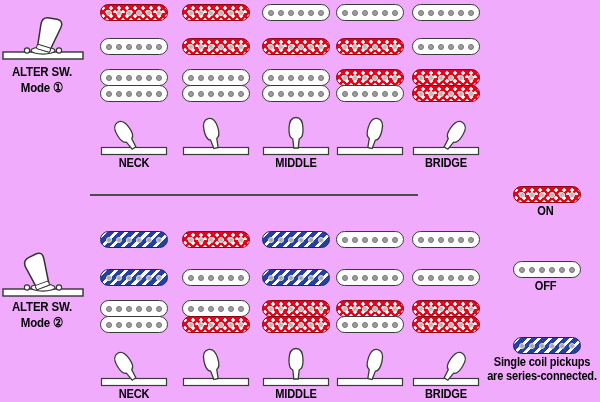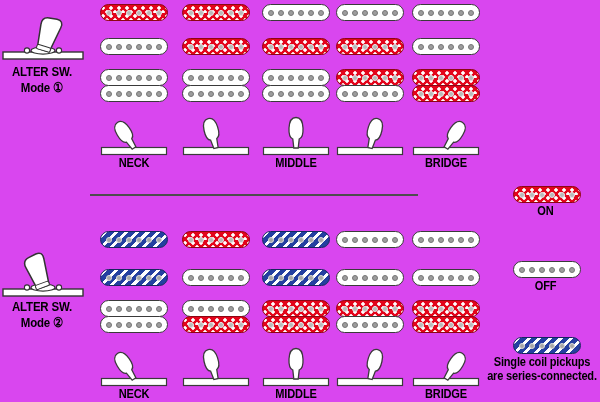--- a/index.html
+++ b/index.html
@@ -1,17 +1,17 @@
 <!DOCTYPE html>
 <html><head>
 <meta charset="utf-8">
 <style>
   html,body{margin:0;padding:0;background:#fff;}
   .stage{
-    position:relative;width:600px;height:402px;overflow:hidden;background:#d946ef;
+    position:relative;width:600px;height:402px;overflow:hidden;background:#f0abfc;
     font-family:"Liberation Sans", sans-serif;color:#000;
   }
   .pickup{
     position:absolute;width:68px;height:17px;box-sizing:border-box;
     border:1.4px solid #3a3a3a;border-radius:9px;background:#fff;
     display:flex;align-items:center;justify-content:center;gap:4px;
   }
   .pickup .pole{
     width:6px;height:6px;border-radius:50%;background:#9d9d9d;
     border:1px solid #777;box-sizing:border-box;flex:none;

